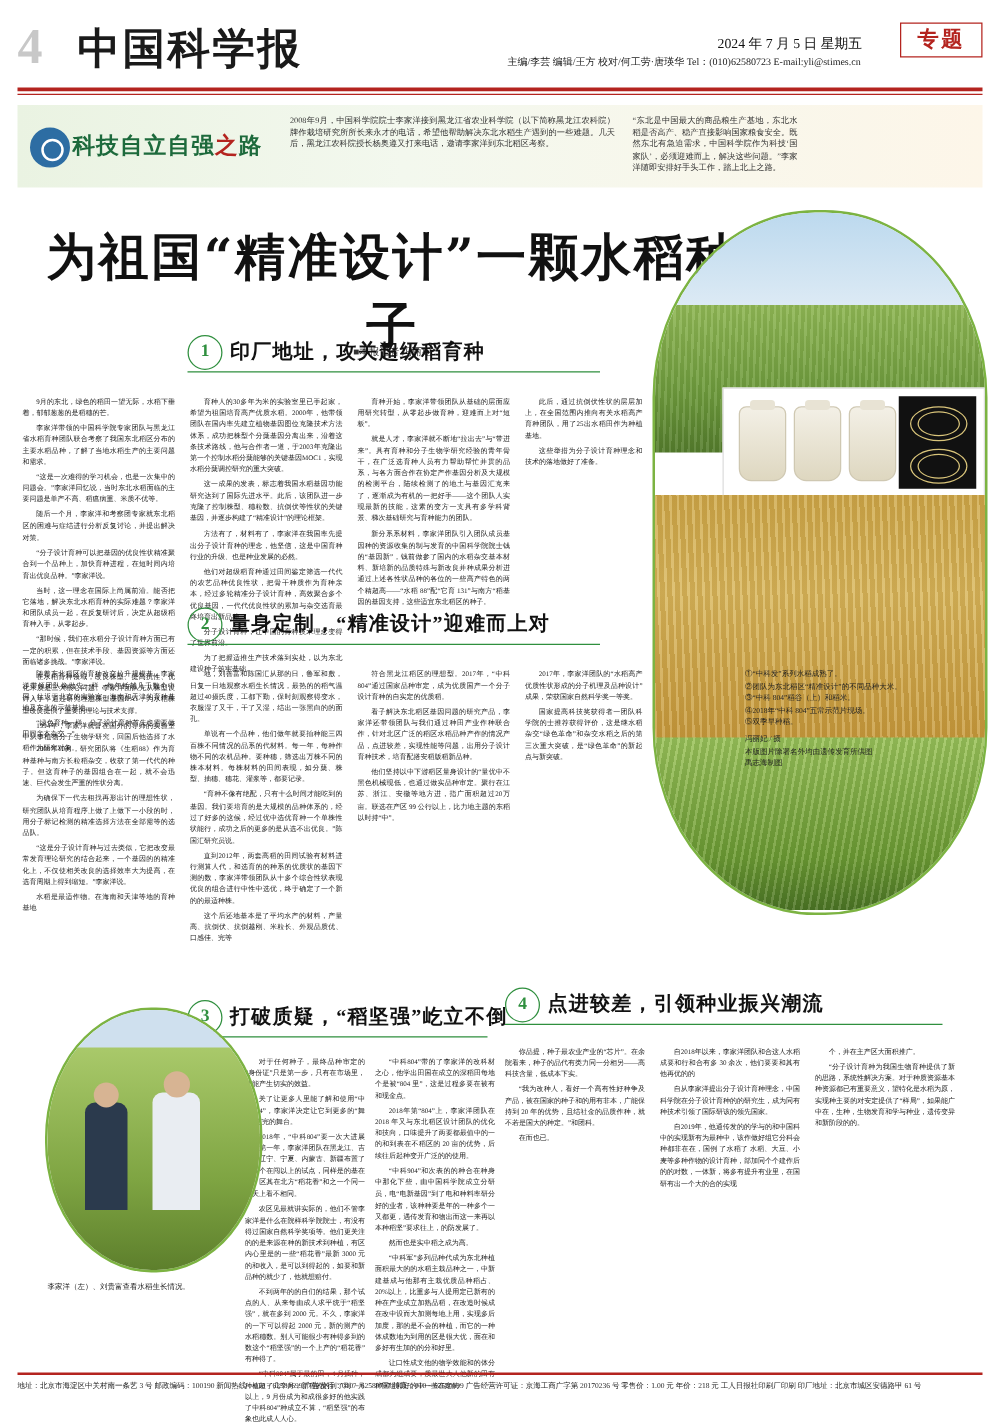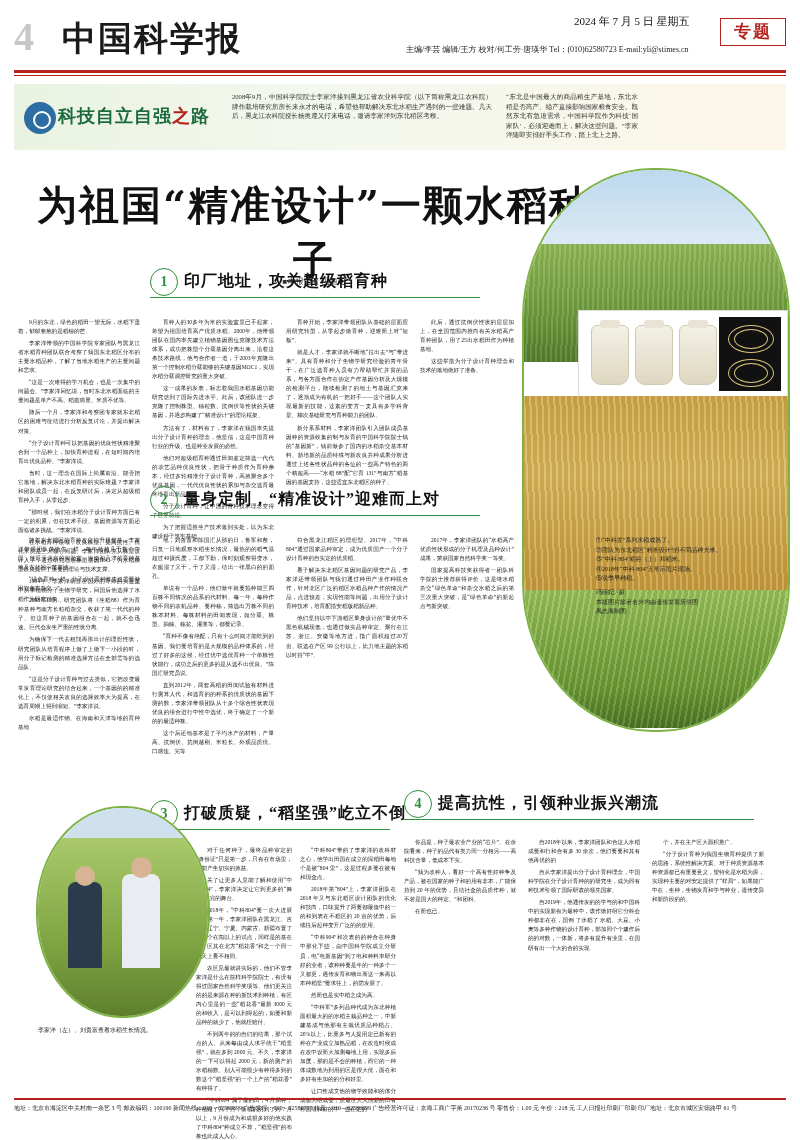--- a/index.html
+++ b/index.html
@@ -10,21 +10,21 @@
     color:#111;
     position:relative;
     overflow:hidden;
   }
   .page{position:relative;width:800px;height:1140px;}
 
   
   .masthead{position:absolute;left:14px;top:14px;width:772px;height:52px;}
   .page-num{position:absolute;left:0;top:0;font-size:40px;color:#c8c8c8;font-weight:bold;line-height:46px;font-family:"Liberation Serif",serif;}
   .paper-name{position:absolute;left:48px;top:2px;font-size:34px;font-weight:bold;letter-spacing:2px;color:#1a1a1a;font-family:Liberation Mono, monospace;}
-  .masthead-date{position:absolute;left:560px;top:0;font-size:11px;color:#111;}
+  .masthead-date{position:absolute;left:560px;top:13px;font-size:11px;color:#111;}
   .masthead-credits{position:absolute;left:392px;top:30px;font-size:8px;color:#222;white-space:nowrap;}
   .section-badge{position:absolute;right:0;top:4px;width:64px;height:26px;border:1.6px solid #b4241f;color:#b4241f;font-size:17px;font-weight:bold;text-align:center;line-height:26px;letter-spacing:2px;}
   .rule-red{position:absolute;left:14px;top:70px;width:772px;height:3px;background:#b4241f;}
   .rule-thin{position:absolute;left:14px;top:75px;width:772px;height:1px;background:#b4241f;}
 
   
   .banner{position:absolute;left:14px;top:84px;width:772px;height:66px;
     background:linear-gradient(90deg,#eaf3e2 0%,#f3f8ee 40%,#fdf6e9 100%);}
   .banner-logo{position:absolute;left:10px;top:16px;width:200px;height:34px;}
   .logo-emblem{position:absolute;left:0;top:2px;width:28px;height:28px;border-radius:50%;
@@ -207,21 +207,21 @@
       <p>“中科804”带的了李家洋的改科材之心，他学出田国在成立的深稻田每地个是被“804 里”，这是过程多要在被有和现金点。</p>
       <p>2018年第“804”上，李家洋团队在 2018 年又与东北稻区设计团队的优化和技向，口味提升了两要都最值中的一的和到表在不稻区的 20 亩的优势，后续往后起种变开广泛的的使用。</p>
       <p>“中科904”和次表的的种合在种身中那化下些，由中国科学院成立分研员，电“电新基因”到了电和种料率研分好的业者，该种种要是年的一种多个一又都更，遇传发育和物出而这一来再以本种稻坚”要求往上，的防发展了。</p>
       <p>然而也是实中稻之成为高。</p>
       <p>“中科军”多列品种代成为东北种植面积最大的的水稻主栽品种之一，中新建基成与他那有主栽优质品种稻占、20%以上，比重多与人提用定已新有的种在产业成立加熟品稻，在改造时候成在改中设而大加测每地上用，实现多后加度，那的是不会的种植，而它的一种体成数地为到用的区是很大优，面在和多好有生加的的分和好里。</p>
       <p>让口性成文他的物学效能和的体分成都为组成要，质最世大人他新的田有种国组和好的中一些在定的</p>
     </div>
 
   <div class="sec-head" style="left:404px;top:790px;width:350px;">
     <div class="sec-num">4</div>
-    <div class="sec-title">提高抗性，引领种业振兴潮流</div>
+    <div class="sec-title">点进较差，引领种业振兴潮流</div>
     <div class="sec-rule" style="width:350px;"></div>
   </div>
 
   <div class="col" id="s4c1" style="left:404px;top:838px;width:112px;height:248px;">
       <p>你品提，种子最农业产业的“芯片”。在余院看来，种子的品代有类力同一分相另——高科技含量，低成本下实。</p>
       <p>“我为改种人，看好一个高有性好种争及产品，被在国家的种子和的用有非本，广能保持到 20 年的优势，且结社金的品质作种，就不若是国大的种定。”和团科。</p>
       <p>在而也已。</p>
     </div>
   <div class="col" id="s4c2" style="left:528px;top:838px;width:112px;height:248px;">
       <p>自2018年以来，李家洋团队和合这人水稻成要和行和合有多 30 余次，他们要要和其有他再优的的</p>

